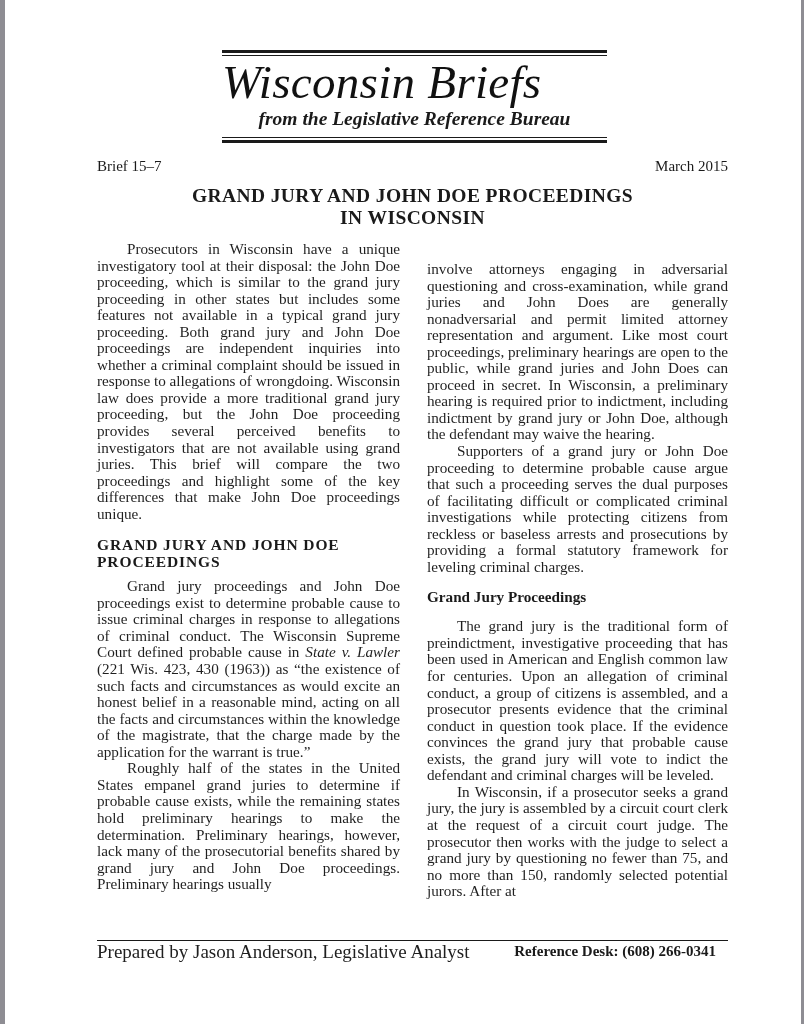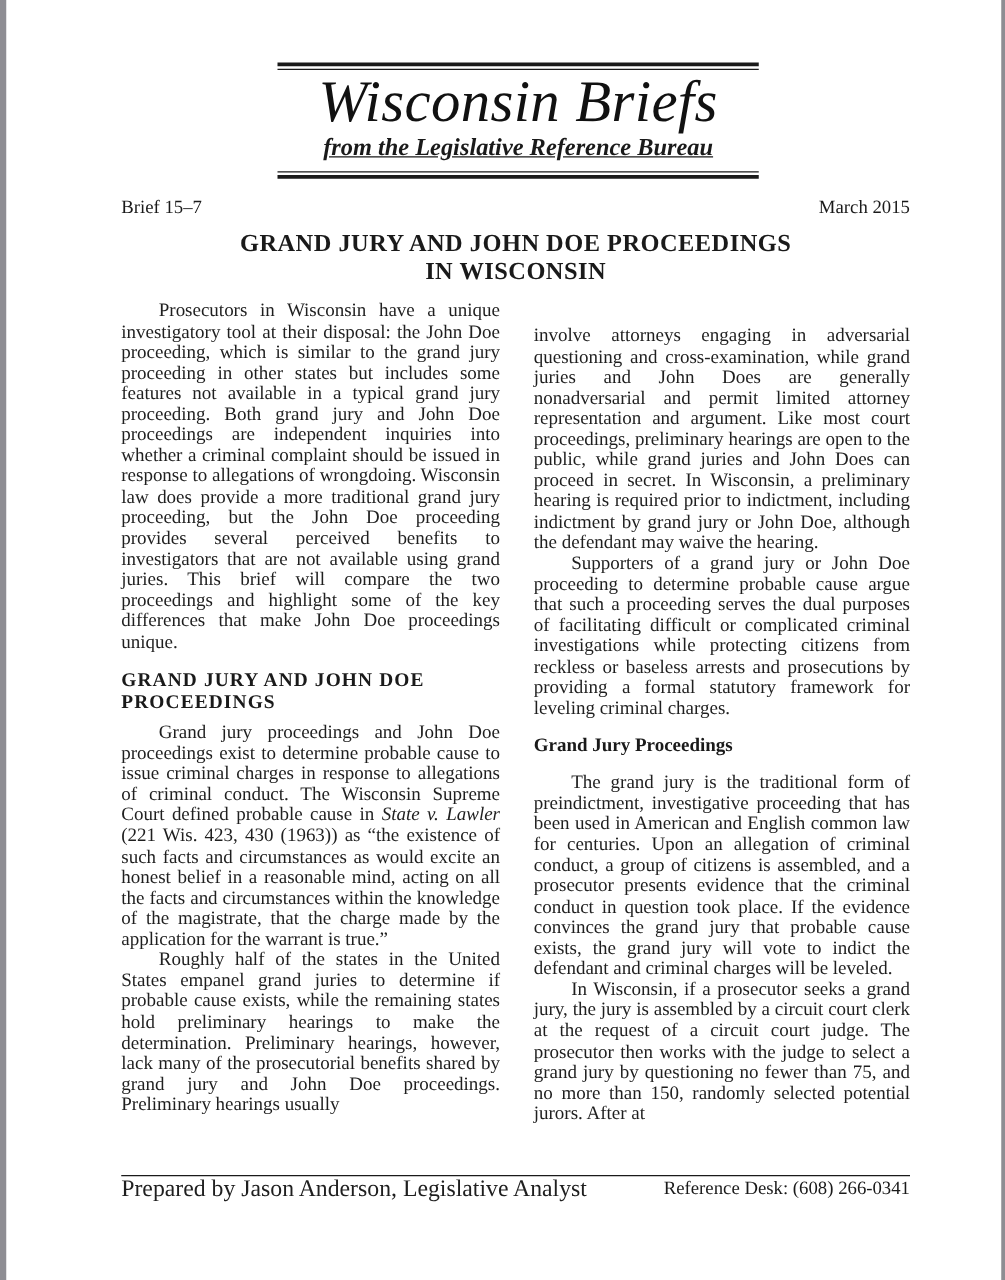--- a/index.html
+++ b/index.html
@@ -31,34 +31,32 @@
       top: 50px;
       width: 385px;
     }
     .rule-thick { height: 3px; background: #1a1a1a; }
     .rule-thin { height: 1px; background: #1a1a1a; }
     .rule-gap { height: 2px; }
     .mast-title {
       font-style: italic;
       font-size: 47px;
       line-height: 50px;
-      text-align: center;
       margin-top: 1px;
       letter-spacing: 0.3px;
       color: #111;
     }
     .mast-sub {
       font-style: italic;
       font-weight: bold;
       font-size: 19.5px;
       line-height: 24px;
       text-align: center;
       margin-bottom: 6px;
       color: #1a1a1a;
-      text-decoration: underline;
     }
 
     
     .brief-line {
       position: absolute;
       left: 97px;
       top: 157px;
       width: 631px;
       display: flex;
       justify-content: space-between;
@@ -128,24 +126,24 @@
     .footer-left {
       position: absolute;
       left: 97px;
       top: 942px;
       font-size: 19px;
       line-height: 19px;
       color: #1f1f1f;
     }
     .footer-right {
       position: absolute;
-      right: 76px;
+      right: 88px;
       top: 942px;
       text-align: right;
-      font-weight: normal;
+      font-weight: bold;
       font-size: 15px;
       line-height: 19px;
       color: #1a1a1a;
     }
   </style>
 </head>
 <body>
 
 <div class="edge-left"></div>
 <div class="edge-right"></div>

